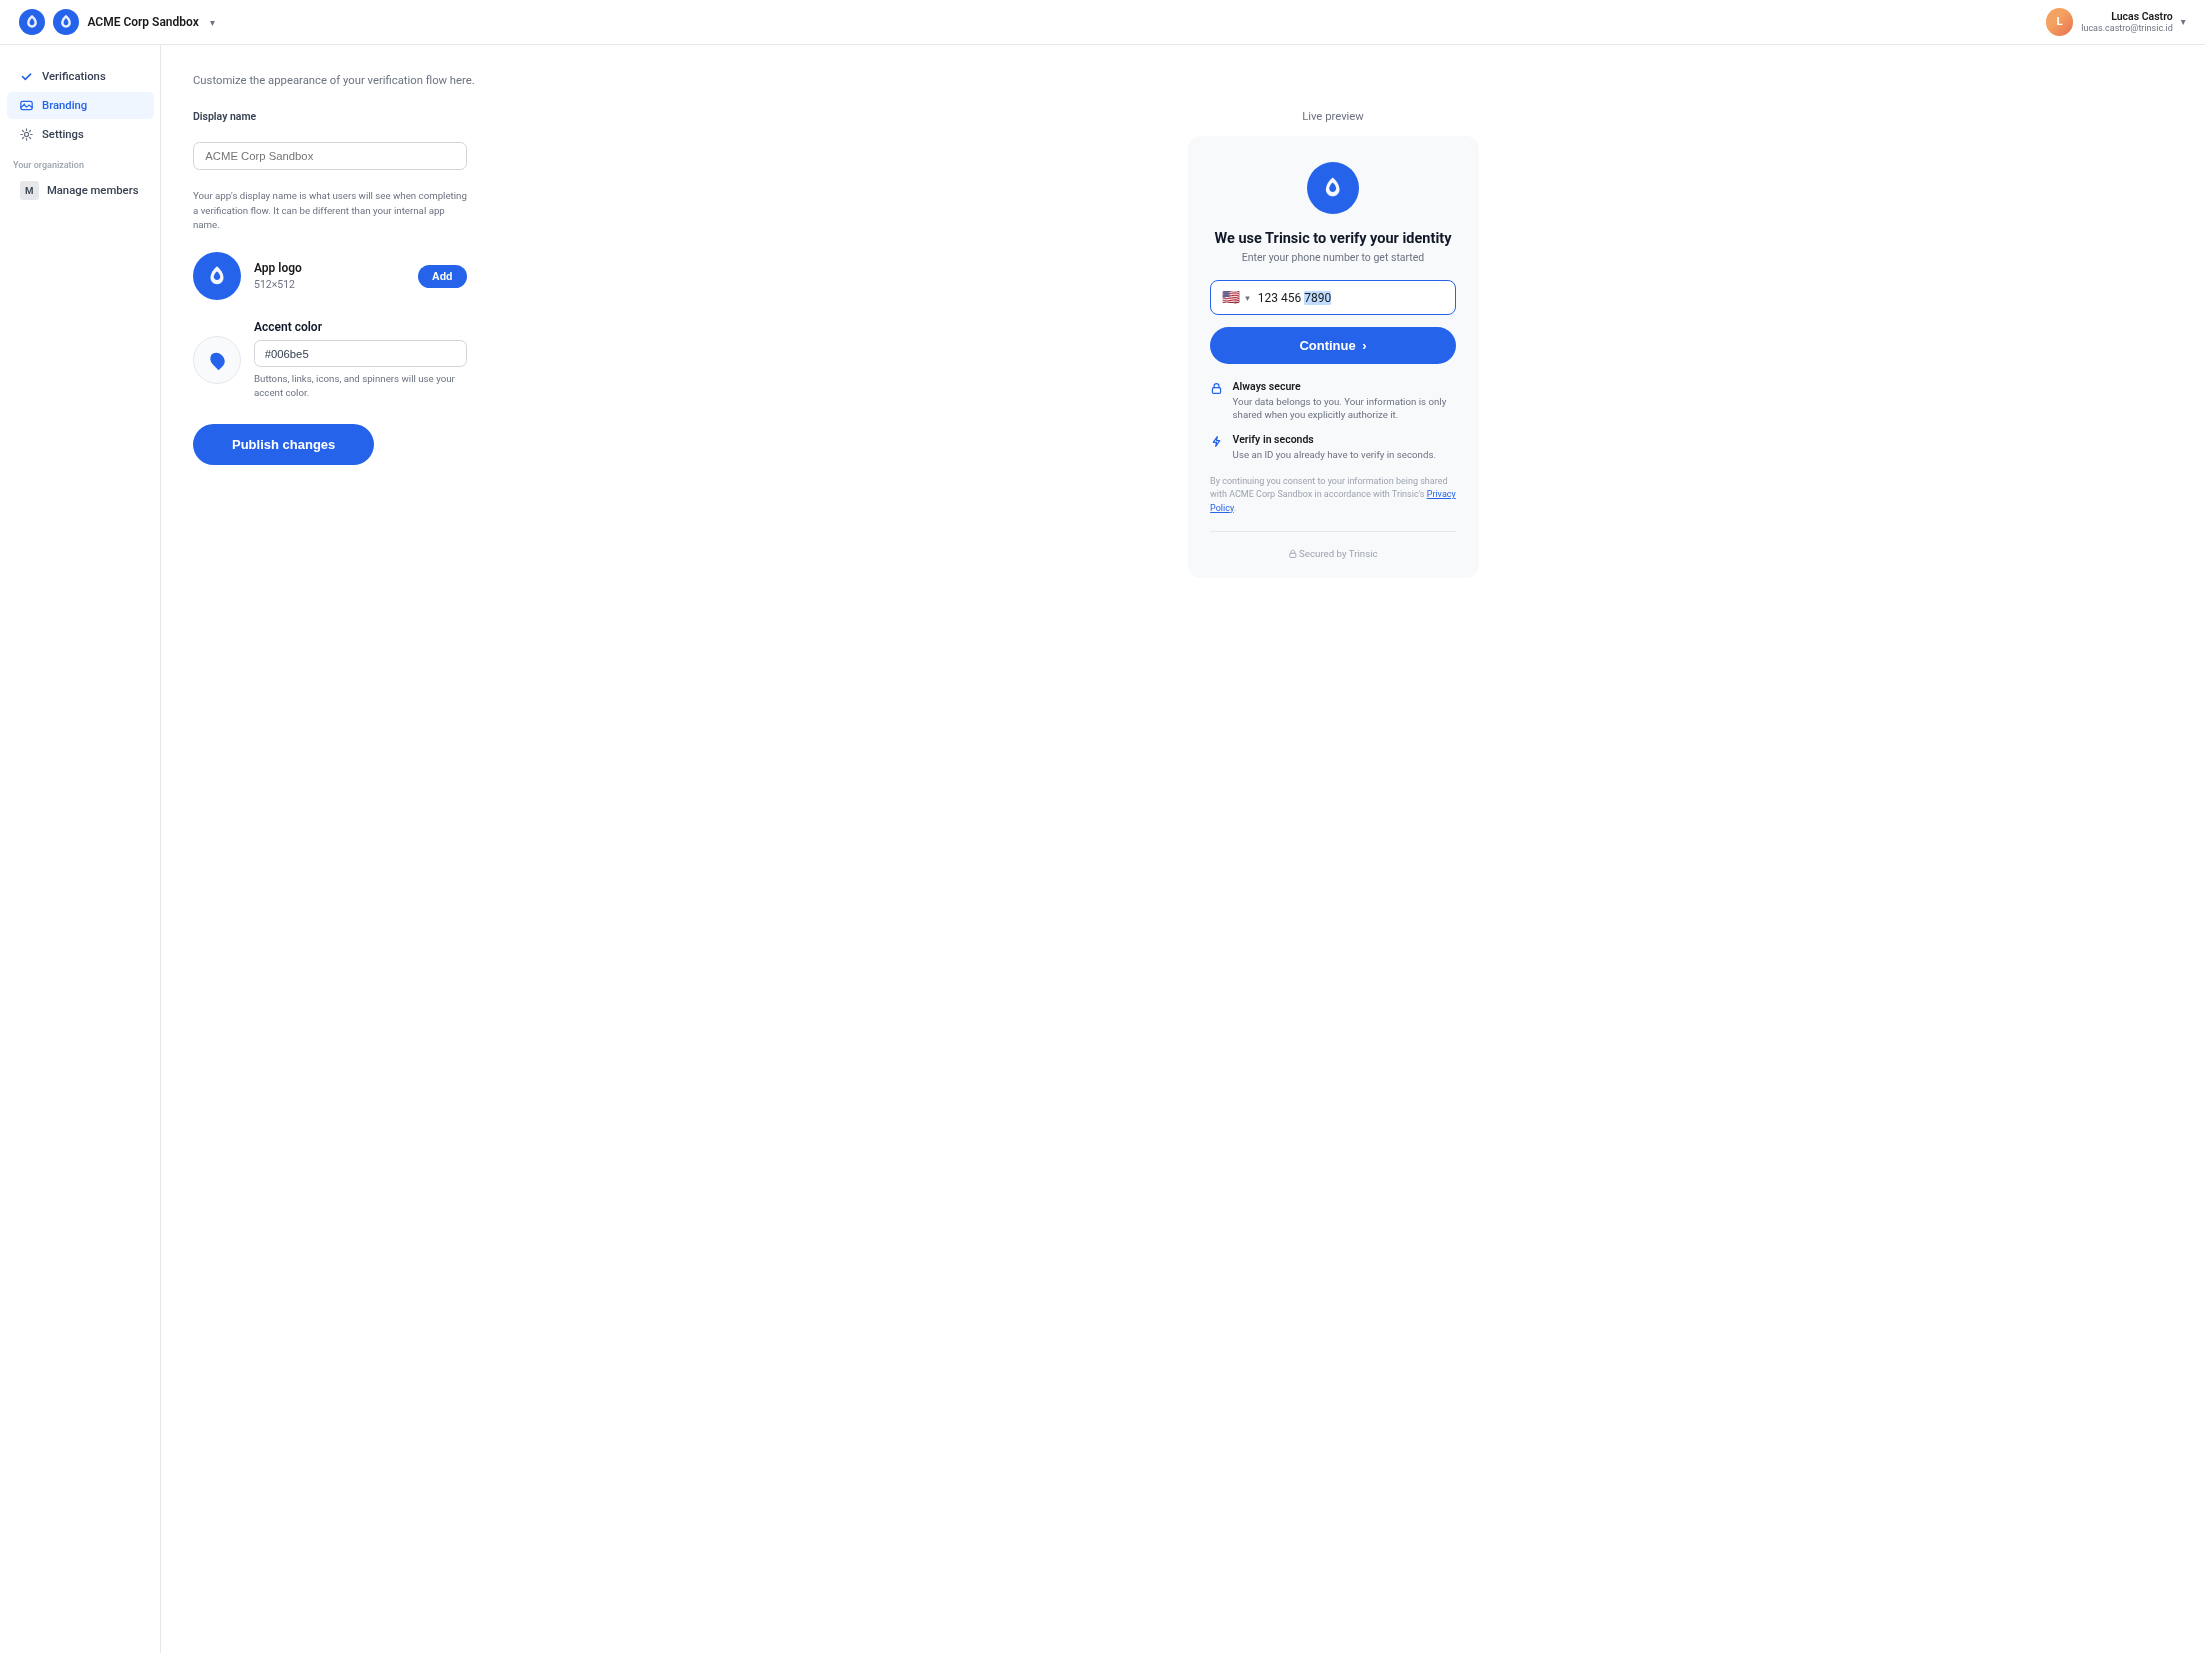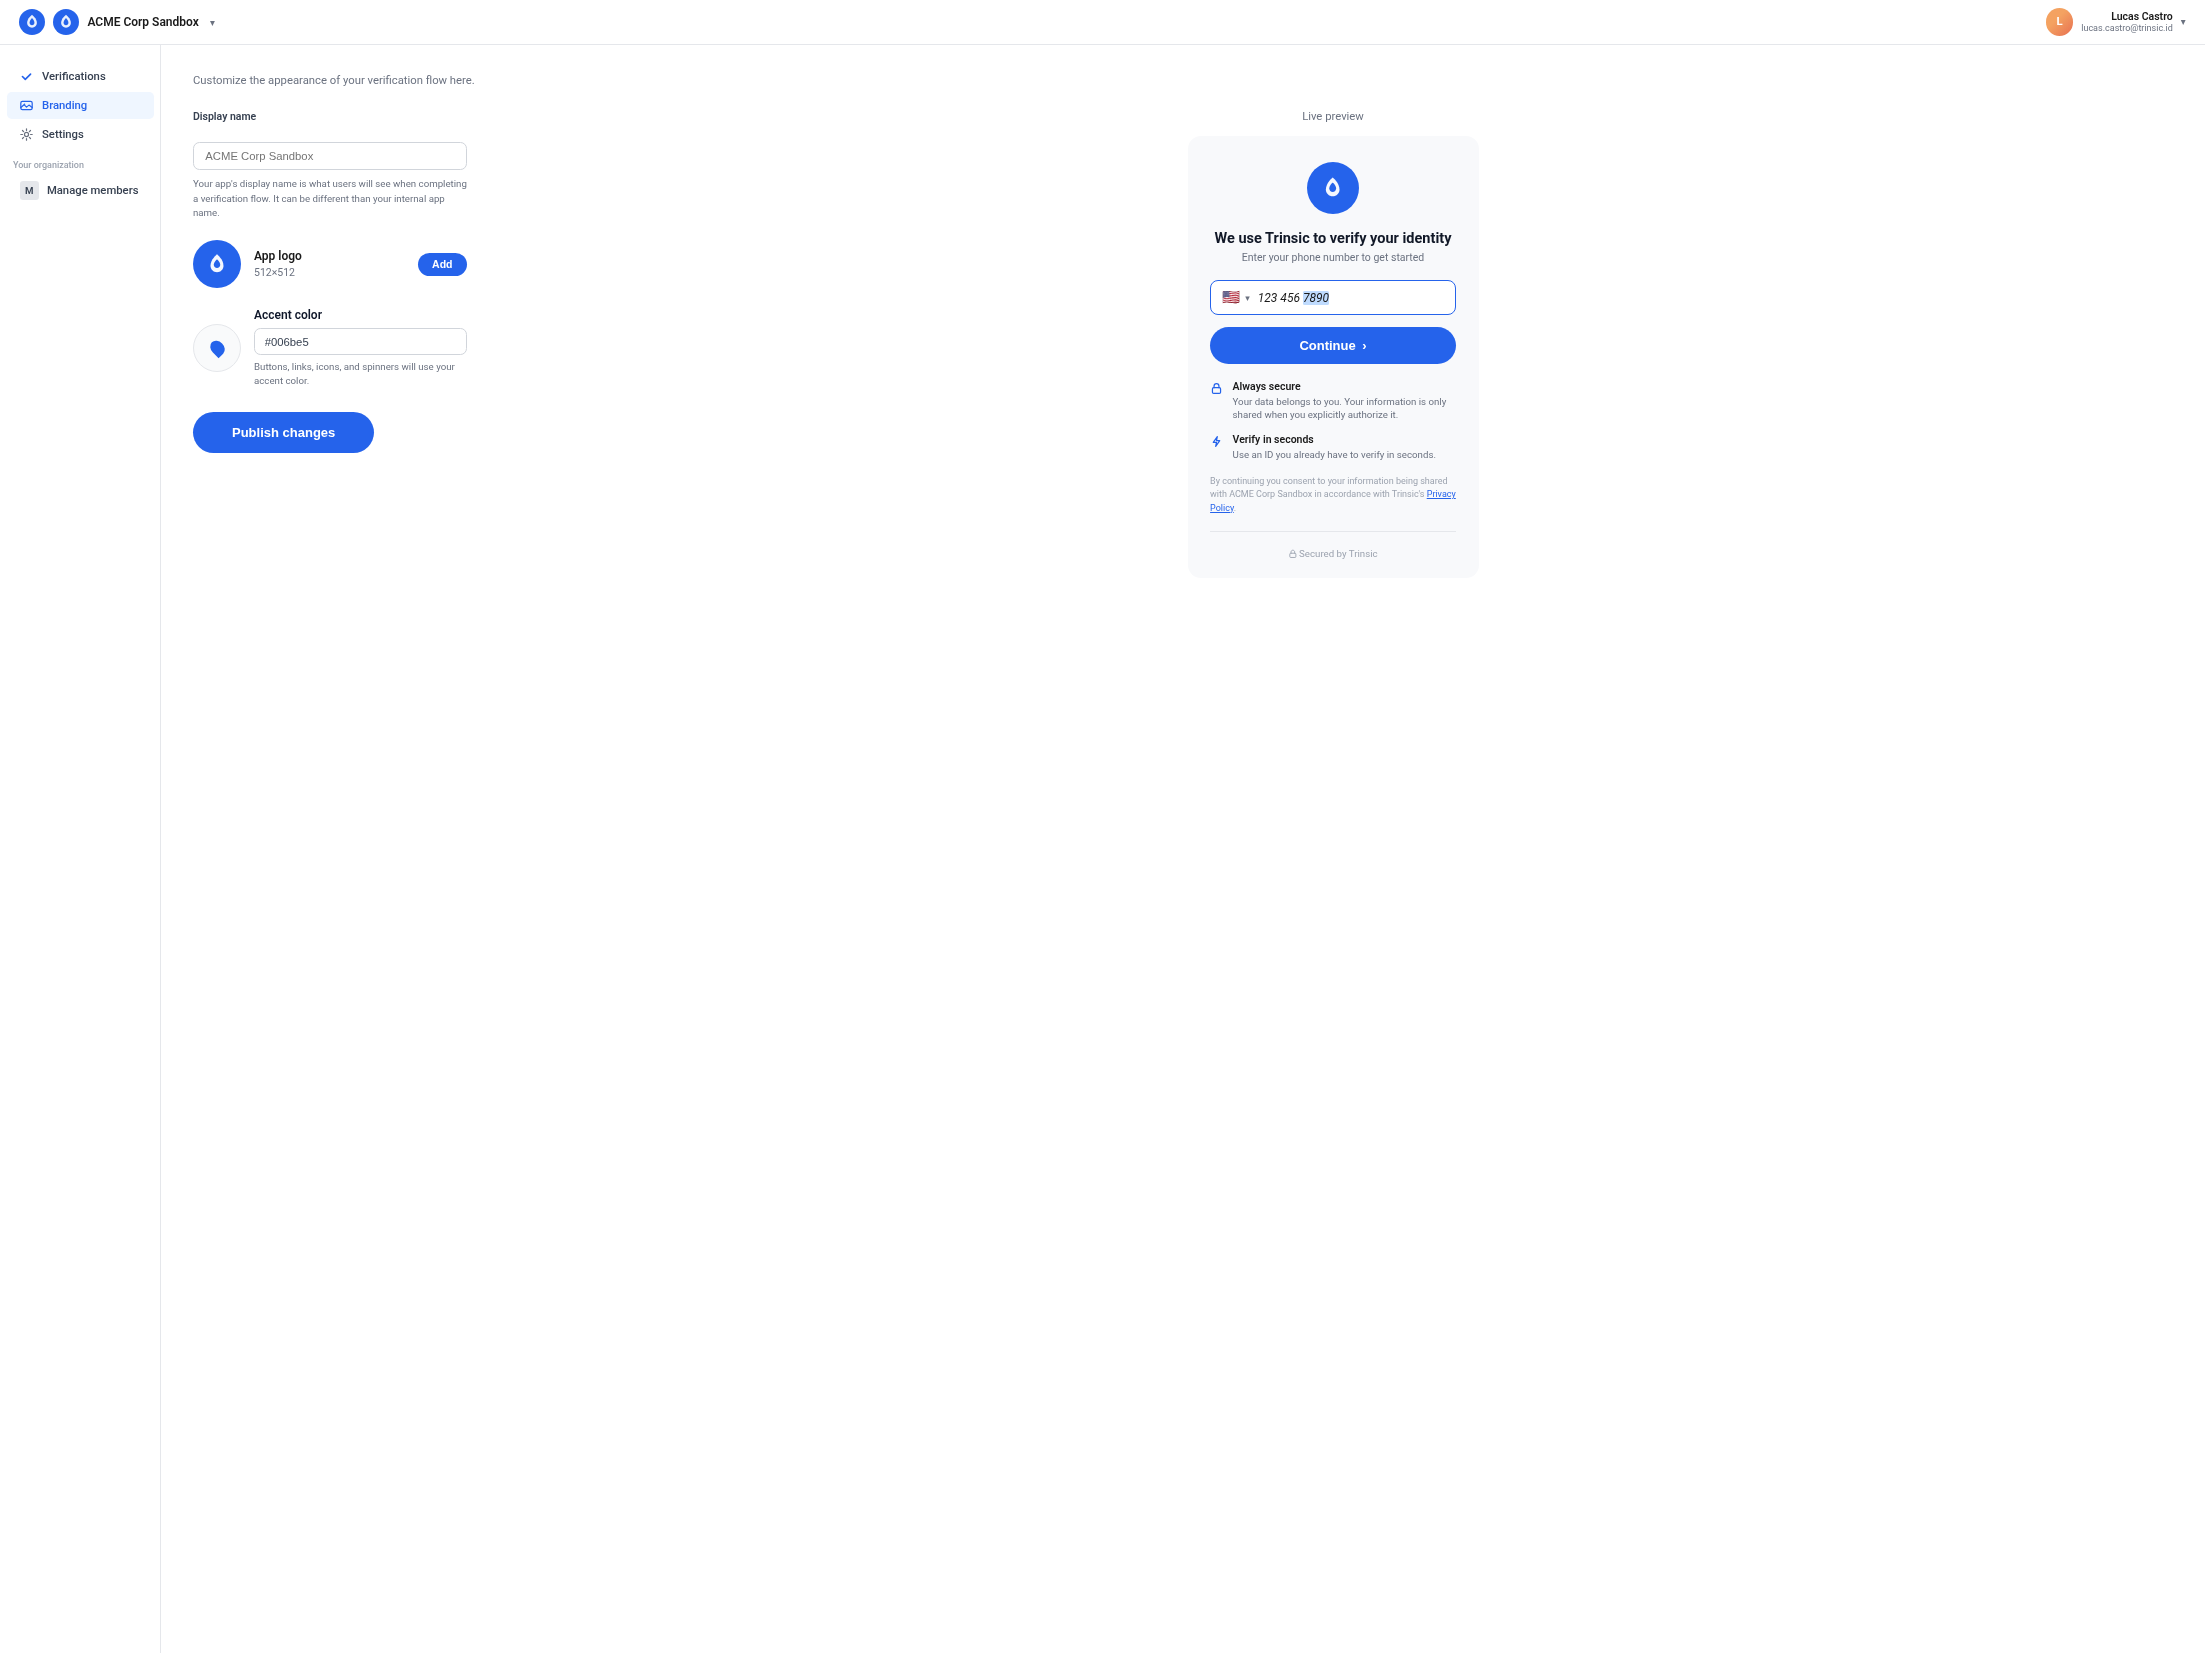--- a/index.html
+++ b/index.html
@@ -55,21 +55,21 @@
     .content-grid { display: flex; gap: 26px; align-items: flex-start; }
     .form-panel { flex: 0 0 274px; }
     .preview-panel { flex: 1; }
 
     
     .field-label { font-size: 10.5px; font-weight: 600; color: #374151; margin-bottom: 19px; }
     .text-input {
       width: 100%; padding: 7.3px 11.3px; border: 0.8px solid #d1d5db; border-radius: 6.5px;
       font-size: 11.3px; color: #9ca3af; background: #fff; outline: none;
     }
-    .field-hint { font-size: 9.7px; color: #6b7280; margin-top: 7px; line-height: 1.5; }
+    .field-hint { font-size: 9.7px; color: #6b7280; margin-top: 19px; line-height: 1.5; }
 
     
     .logo-section { display: flex; align-items: center; gap: 13px; margin: 19.4px 0; }
     .logo-circle {
       width: 48px; height: 48px; border-radius: 50%; background: #2563eb;
       display: flex; align-items: center; justify-content: center; flex-shrink: 0;
     }
     .logo-info { flex: 1; }
     .logo-title { font-size: 12px; font-weight: 600; color: #1a1a1a; margin-bottom: 3px; }
     .logo-size { font-size: 10.5px; color: #6b7280; }
@@ -112,21 +112,21 @@
       display: flex; align-items: center; justify-content: center;
     }
     .preview-heading { font-size: 14.5px; font-weight: 700; text-align: center; color: #111827; margin-bottom: 4.8px; }
     .preview-subheading { font-size: 10.5px; color: #6b7280; text-align: center; margin-bottom: 16px; }
     .phone-input-wrap {
       display: flex; align-items: center; border: 1.6px solid #2563eb; border-radius: 8px;
       padding: 8px 11.3px; background: #fff; margin-bottom: 11.3px;
     }
     .flag-emoji { font-size: 14.5px; margin-right: 4.8px; }
     .flag-chevron { font-size: 9px; color: #6b7280; margin-right: 8px; }
-    .phone-number { font-size: 12px; color: #1a1a1a; font-style: italic; }
+    .phone-number { font-size: 12px; color: #1a1a1a; }
     .phone-number span { background: #bfdbfe; border-radius: 1.6px; }
     .continue-btn {
       width: 100%; background: #2563eb; color: #fff; border: none; border-radius: 22.6px;
       padding: 11.3px; font-size: 13px; font-weight: 600; cursor: pointer;
       display: flex; align-items: center; justify-content: center; gap: 6.5px;
       margin-bottom: 16px;
     }
     .feature-item { display: flex; gap: 8px; margin-bottom: 11.3px; }
     .feature-icon { width: 14.5px; height: 14.5px; flex-shrink: 0; margin-top: 1.6px; }
     .feature-title { font-size: 10.5px; font-weight: 600; color: #1a1a1a; margin-bottom: 1.6px; }

